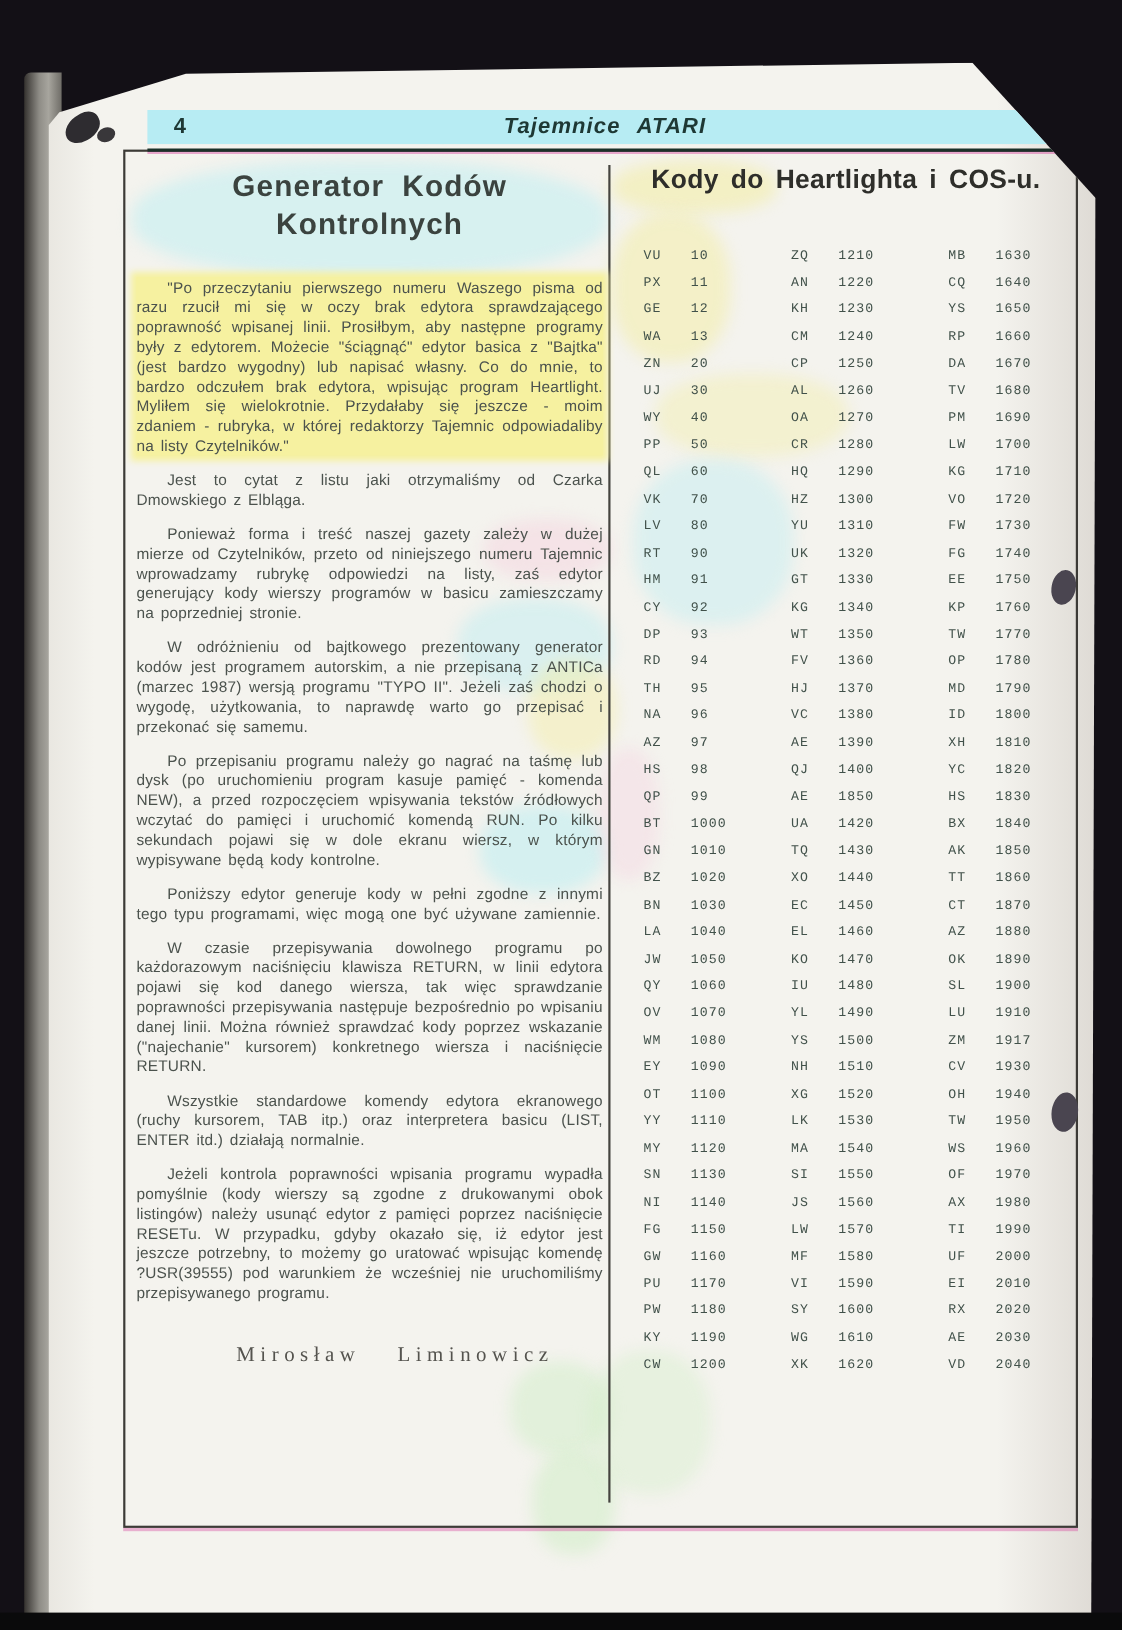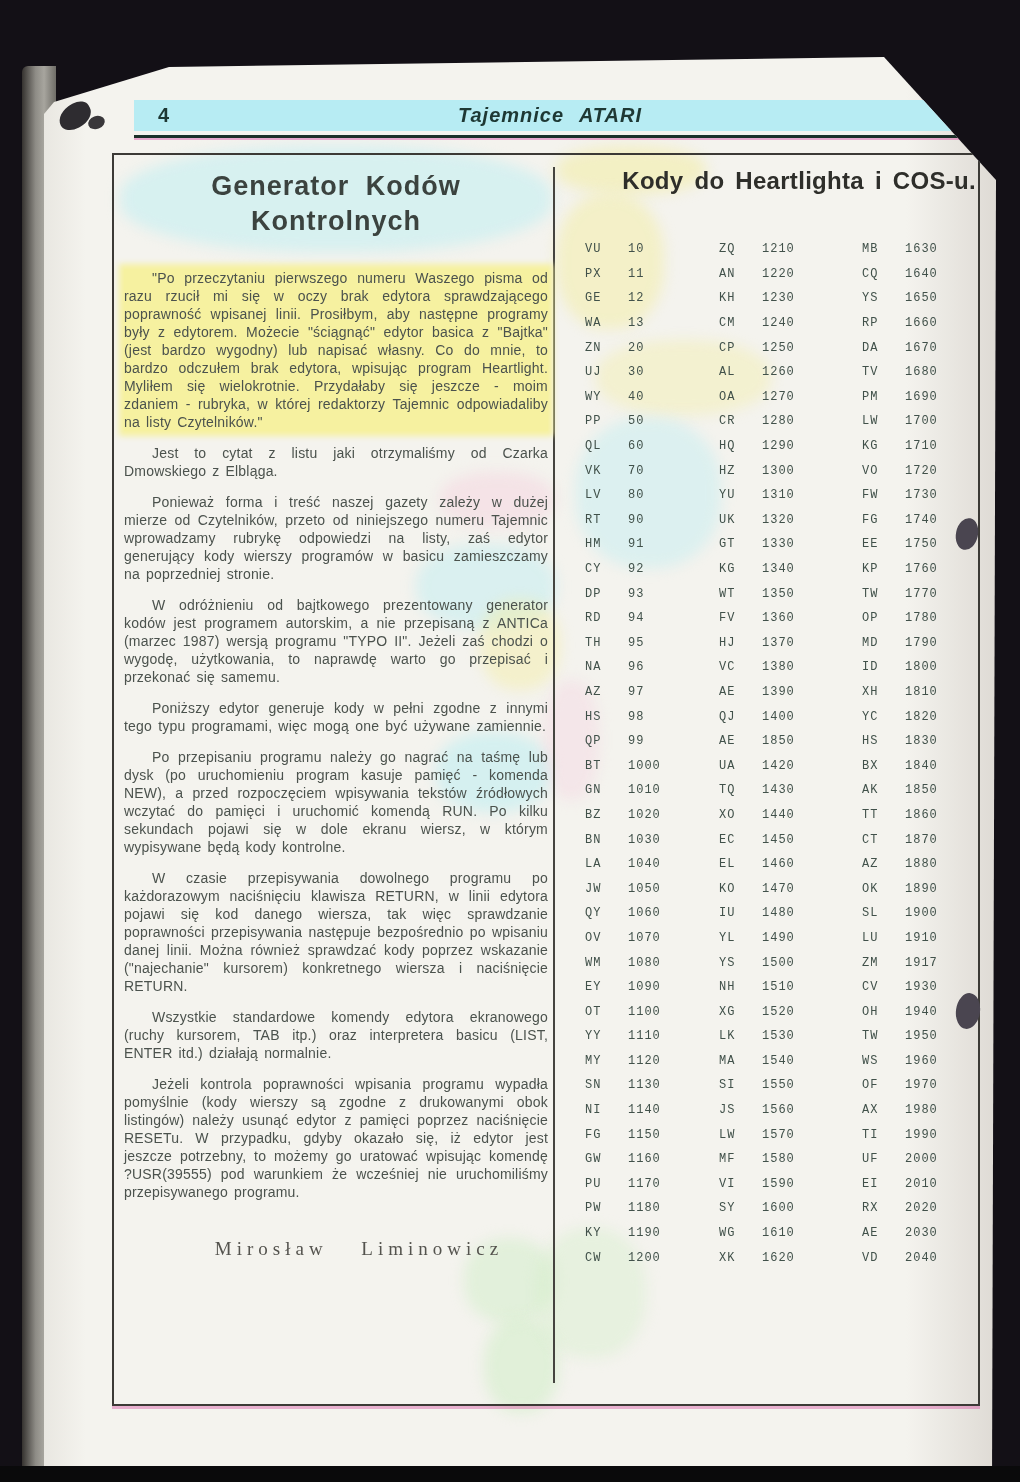--- a/index.html
+++ b/index.html
@@ -30,21 +30,21 @@
   }
   .pagenum{position:absolute;left:24px;}
   .mag{width:100%;text-align:center;letter-spacing:1px;word-spacing:9px;font-style:italic;}
   .rule{
     position:absolute;left:90px;top:83px;width:834px;height:3px;z-index:2;
     background:var(--rule,#1b3028);
     box-shadow:0 2px 0 rgba(216,74,160,.45);
   }
   
   .content-box{
-    position:absolute;left:68px;top:101px;width:864px;height:1249px;z-index:1;
+    position:absolute;left:68px;top:84px;width:864px;height:1249px;z-index:1;
     border:2px solid var(--border,#3c3a36);
     box-shadow:0 3px 0 rgba(216,74,160,.4);
     overflow:hidden;
   }
   .divider{position:absolute;left:439px;top:12px;width:2px;height:1216px;background:#45443f;}
   
   .col-left{position:absolute;left:10px;top:4px;width:424px;color:var(--text,#4b524d);}
   .ltitle{
     margin:10px 0 0 0;text-align:center;font-size:27px;line-height:35px;
     color:var(--title,#3b433f);letter-spacing:1px;word-spacing:8px;font-weight:bold;
@@ -58,21 +58,21 @@
     box-shadow:0 0 6px 5px var(--hlyellow,#f6f1a0);
   }
   .signature{
     margin-top:37px;text-align:center;padding-left:46px;
     font-family:"Liberation Serif",serif;font-size:19px;
     letter-spacing:5px;word-spacing:24px;color:#54534e;
   }
   
   .col-right{position:absolute;left:448px;top:0;width:414px;color:var(--text,#4b524d);}
   .rtitle{
-    margin:12px 0 0 0;text-align:right;font-size:24px;color:#2e2e2a;
+    margin:12px 0 0 0;text-align:center;font-size:24px;color:#2e2e2a;
     letter-spacing:.3px;word-spacing:4px;font-weight:bold;
   }
   .intro{margin-top:26px;}
   .code-table{display:flex;padding-left:23px;margin-top:42px;
     font-family:"Liberation Mono","DejaVu Sans Mono",monospace;
     font-size:12px;color:var(--tabletext,#41514a);letter-spacing:1px;}
   .code-col{width:134px;}
   .code-col:nth-child(2){width:143px;}
   .code-col:nth-child(3){width:114px;}
   .code-row{height:24.6px;display:flex;align-items:center;}
@@ -120,22 +120,22 @@
     <div class="content-box">
       <div class="divider"></div>
 
       <div class="col-left">
         <h1 class="ltitle"><span>Generator Kodów</span><br><span>Kontrolnych</span></h1>
         <p class="para quote">"Po przeczytaniu pierwszego numeru Waszego pisma od razu rzucił mi się w oczy brak edytora sprawdzającego poprawność wpisanej linii. Prosiłbym, aby następne programy były z edytorem. Możecie "ściągnąć" edytor basica z "Bajtka" (jest bardzo wygodny) lub napisać własny. Co do mnie, to bardzo odczułem brak edytora, wpisując program Heartlight. Myliłem się wielokrotnie. Przydałaby się jeszcze - moim zdaniem - rubryka, w której redaktorzy Tajemnic odpowiadaliby na listy Czytelników."</p>
         <div>
             <p class="para">Jest to cytat z listu jaki otrzymaliśmy od Czarka Dmowskiego z Elbląga.</p>
             <p class="para">Ponieważ forma i treść naszej gazety zależy w dużej mierze od Czytelników, przeto od niniejszego numeru Tajemnic wprowadzamy rubrykę odpowiedzi na listy, zaś edytor generujący kody wierszy programów w basicu zamieszczamy na poprzedniej stronie.</p>
             <p class="para">W odróżnieniu od bajtkowego prezentowany generator kodów jest programem autorskim, a nie przepisaną z ANTICa (marzec 1987) wersją programu "TYPO II". Jeżeli zaś chodzi o wygodę, użytkowania, to naprawdę warto go przepisać i przekonać się samemu.</p>
+            <p class="para">Po przepisaniu programu należy go nagrać na taśmę lub dysk (po uruchomieniu program kasuje pamięć - komenda NEW), a przed rozpoczęciem wpisywania tekstów źródłowych wczytać do pamięci i uruchomić komendą RUN. Po kilku sekundach pojawi się w dole ekranu wiersz, w którym wypisywane będą kody kontrolne.</p>
             <p class="para">Poniższy edytor generuje kody w pełni zgodne z innymi tego typu programami, więc mogą one być używane zamiennie.</p>
-            <p class="para">Po przepisaniu programu należy go nagrać na taśmę lub dysk (po uruchomieniu program kasuje pamięć - komenda NEW), a przed rozpoczęciem wpisywania tekstów źródłowych wczytać do pamięci i uruchomić komendą RUN. Po kilku sekundach pojawi się w dole ekranu wiersz, w którym wypisywane będą kody kontrolne.</p>
             <p class="para">W czasie przepisywania dowolnego programu po każdorazowym naciśnięciu klawisza RETURN, w linii edytora pojawi się kod danego wiersza, tak więc sprawdzanie poprawności przepisywania następuje bezpośrednio po wpisaniu danej linii. Można również sprawdzać kody poprzez wskazanie ("najechanie" kursorem) konkretnego wiersza i naciśnięcie RETURN.</p>
             <p class="para">Wszystkie standardowe komendy edytora ekranowego (ruchy kursorem, TAB itp.) oraz interpretera basicu (LIST, ENTER itd.) działają normalnie.</p>
             <p class="para">Jeżeli kontrola poprawności wpisania programu wypadła pomyślnie (kody wierszy są zgodne z drukowanymi obok listingów) należy usunąć edytor z pamięci poprzez naciśnięcie RESETu. W przypadku, gdyby okazało się, iż edytor jest jeszcze potrzebny, to możemy go uratować wpisując komendę ?USR(39555) pod warunkiem że wcześniej nie uruchomiliśmy przepisywanego programu.</p>
           </div>
         <div class="signature">Mirosław Liminowicz</div>
       </div>
 
       <div class="col-right">
         <h2 class="rtitle">Kody do Heartlighta i COS-u.</h2>
         <div class="code-table">

